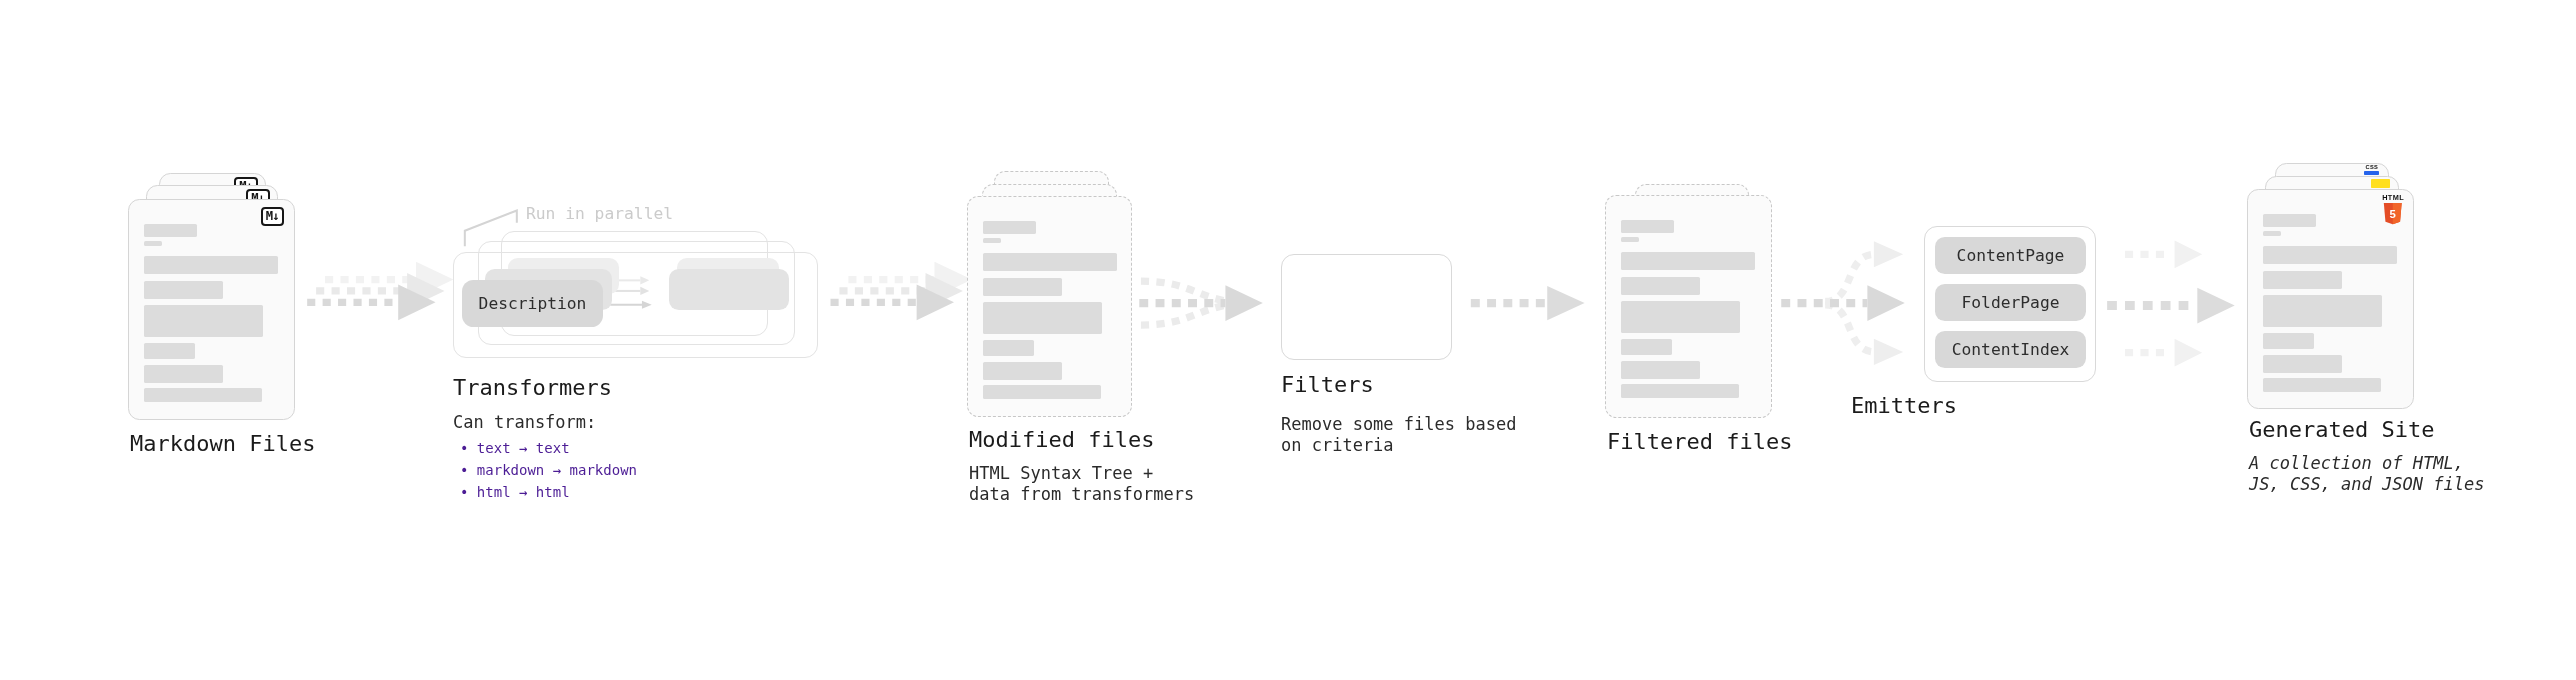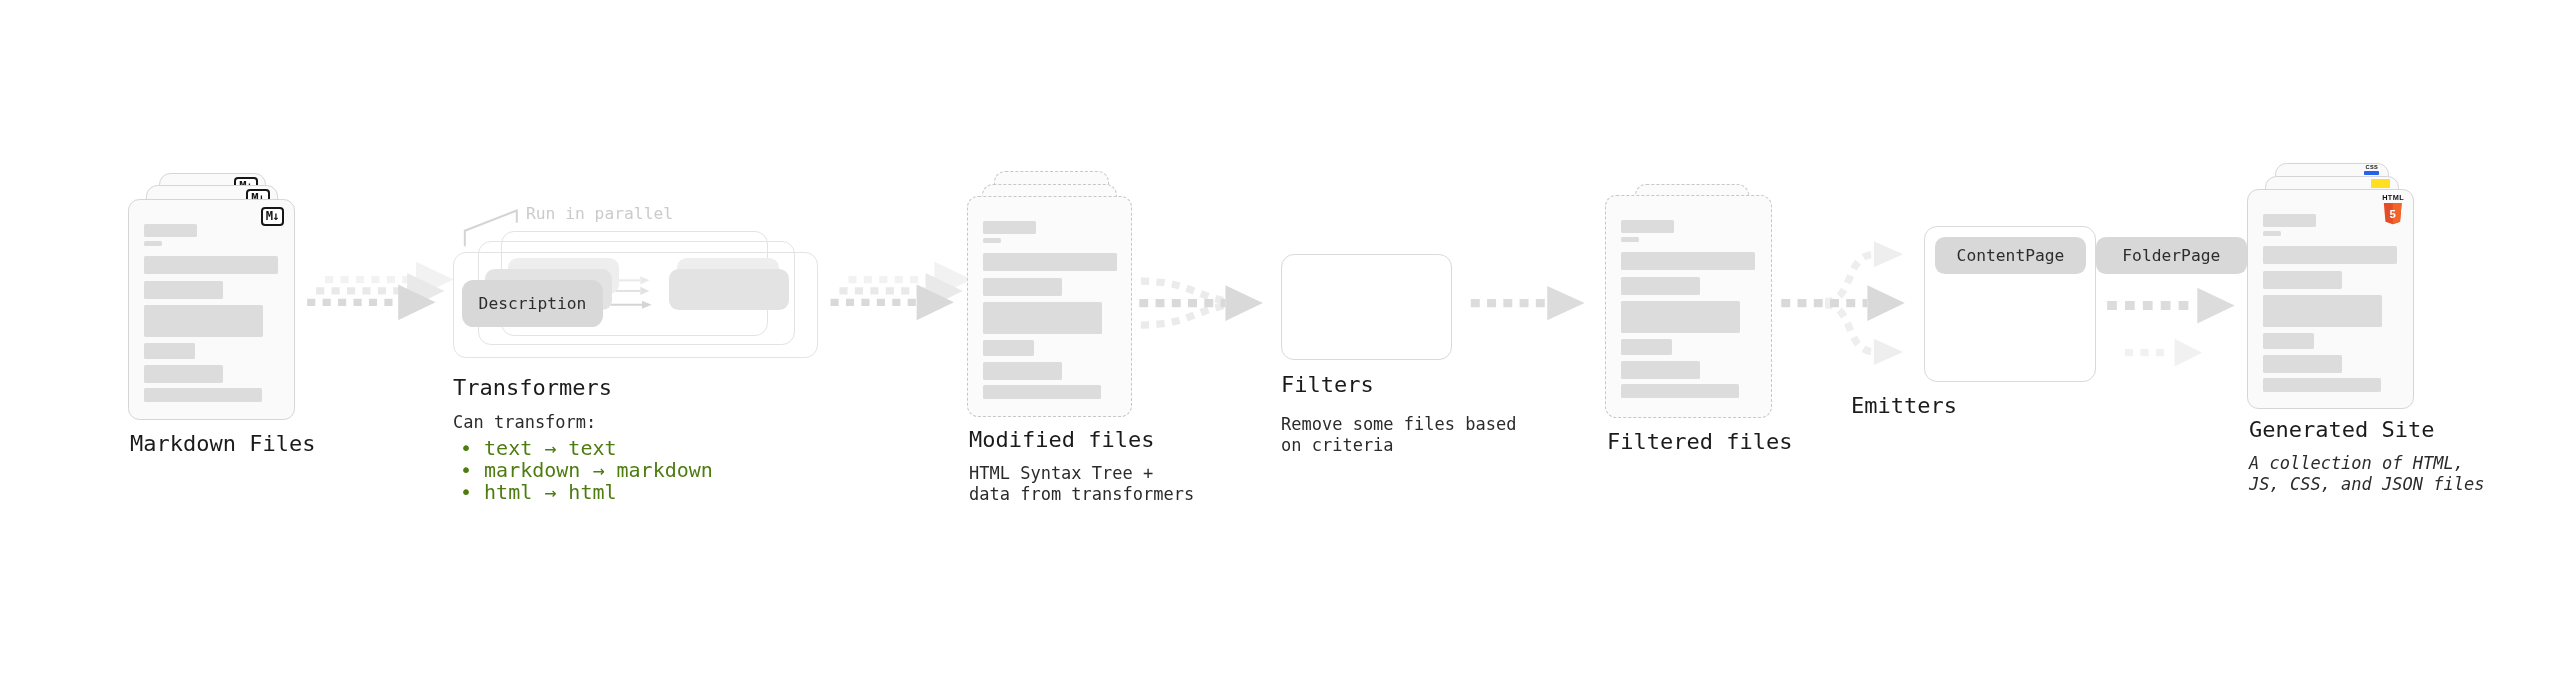--- a/index.html
+++ b/index.html
@@ -8,26 +8,26 @@
   #arrows{position:absolute;left:0;top:0;pointer-events:none;}
   .card{position:absolute;background:#fafafa;border:1.6px solid #d5d5d5;border-radius:11.4px;box-sizing:border-box;}
   .card.dashed{border:1.6px dashed #c7c7c7;background:#fbfbfb;}
   .bars{position:absolute;left:14.6px;right:14.6px;top:0;}
   .bar{background:#dcdcdc;border-radius:1.6px;}
   .obox{position:absolute;border:1.6px solid #e3e3e3;border-radius:13px;background:transparent;box-sizing:border-box;}
   .fbox{position:absolute;border:1.6px solid #d9d9d9;border-radius:13px;background:#fff;box-sizing:border-box;}
   .pill{position:absolute;background:#d8d8d8;border-radius:11.4px;display:flex;align-items:center;justify-content:center;
         font-size:16.3px;color:#2d2d2d;box-sizing:border-box;}
   .pill-echo{position:absolute;border-radius:9.8px;}
-  .epills{position:absolute;display:flex;gap:9.8px;}
+  .epills{position:absolute;display:flex;flex-direction:column;gap:9.8px;}
   .epill{width:151px;height:37px;background:#d8d8d8;border-radius:9.8px;display:flex;align-items:center;justify-content:center;
          font-size:16.3px;color:#2d2d2d;}
   .heading{position:absolute;font-size:22px;line-height:28px;color:#1b1b1b;white-space:pre;}
   .body{position:absolute;font-size:17px;line-height:21px;color:#2b2b2b;white-space:pre;}
-  .bullets{position:absolute;font-size:20px;line-height:22px;color:#4d7c0f;white-space:pre;}
+  .bullets{position:absolute;font-size:14px;line-height:22px;color:#4c1d95;white-space:pre;}
   .note{position:absolute;font-size:16.3px;line-height:19.5px;color:#cbcbcb;white-space:pre;}
   .md-badge{position:absolute;background:#fff;border:2.4px solid #161616;border-radius:4.1px;color:#161616;
             font-weight:bold;font-size:12.2px;line-height:13px;padding:0.8px 3.3px;letter-spacing:-0.8px;}
   .html-badge{position:absolute;right:9.8px;top:4.1px;width:21px;text-align:center;}
   .html-badge .word{font-family:"Liberation Sans",sans-serif;font-weight:bold;font-size:7.3px;color:#111;letter-spacing:0.4px;line-height:8.1px;}
   .js-badge{position:absolute;right:8.1px;top:2.4px;width:18.7px;height:9px;border-radius:0.8px;}
   .css-badge{position:absolute;right:8.1px;top:0.8px;width:16.3px;text-align:center;}
   .css-badge .word{font-family:"Liberation Sans",sans-serif;font-weight:bold;font-size:5.7px;color:#111;line-height:5.7px;letter-spacing:0.2px;}
   .css-badge .ubar{width:14.6px;height:3.3px;border-radius:0.8px;margin:0.8px auto 0;}
 </style>

